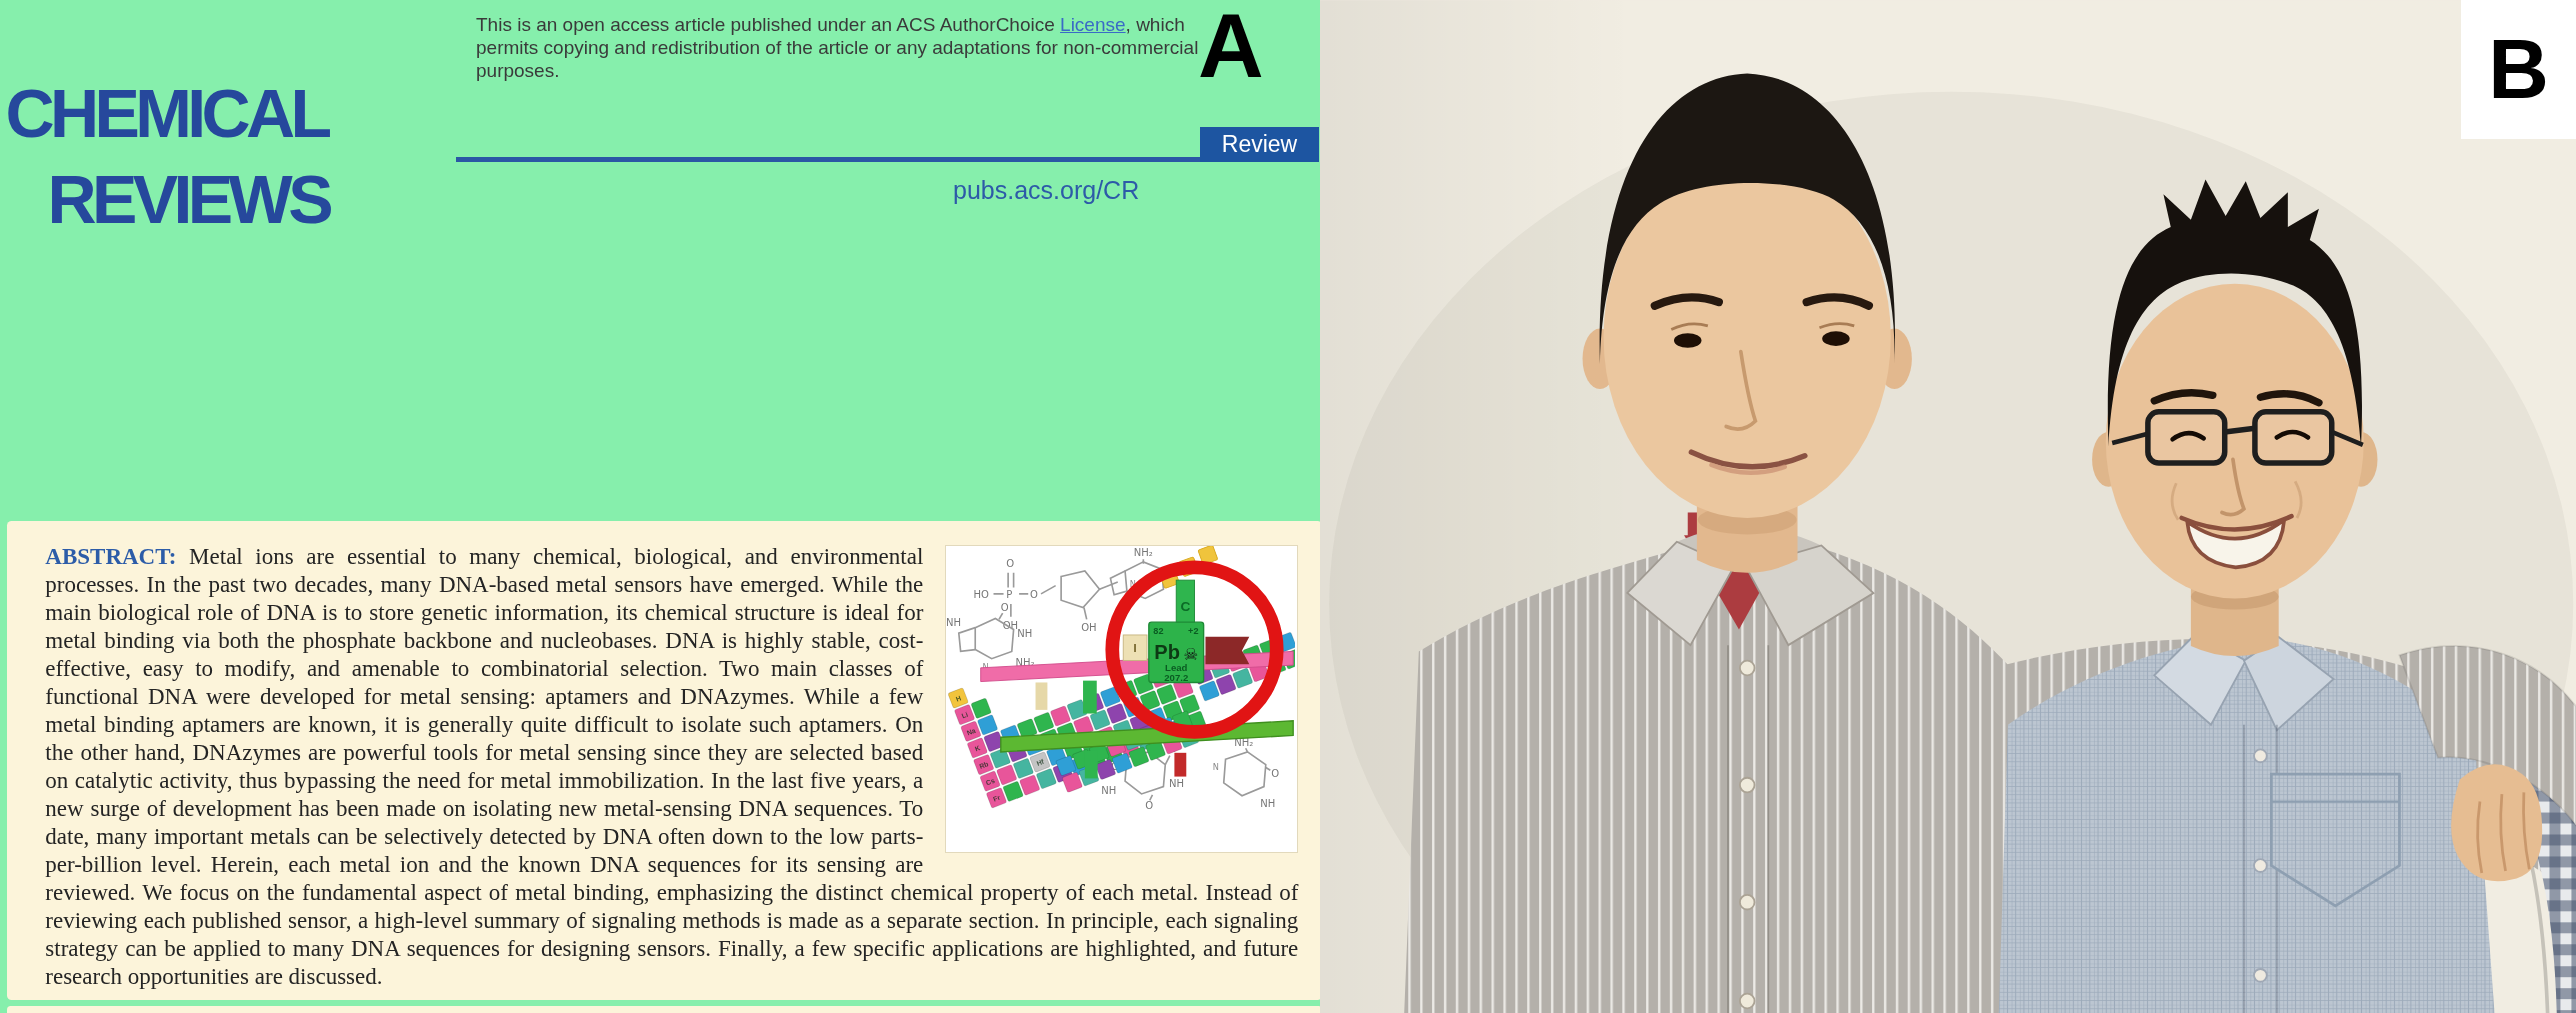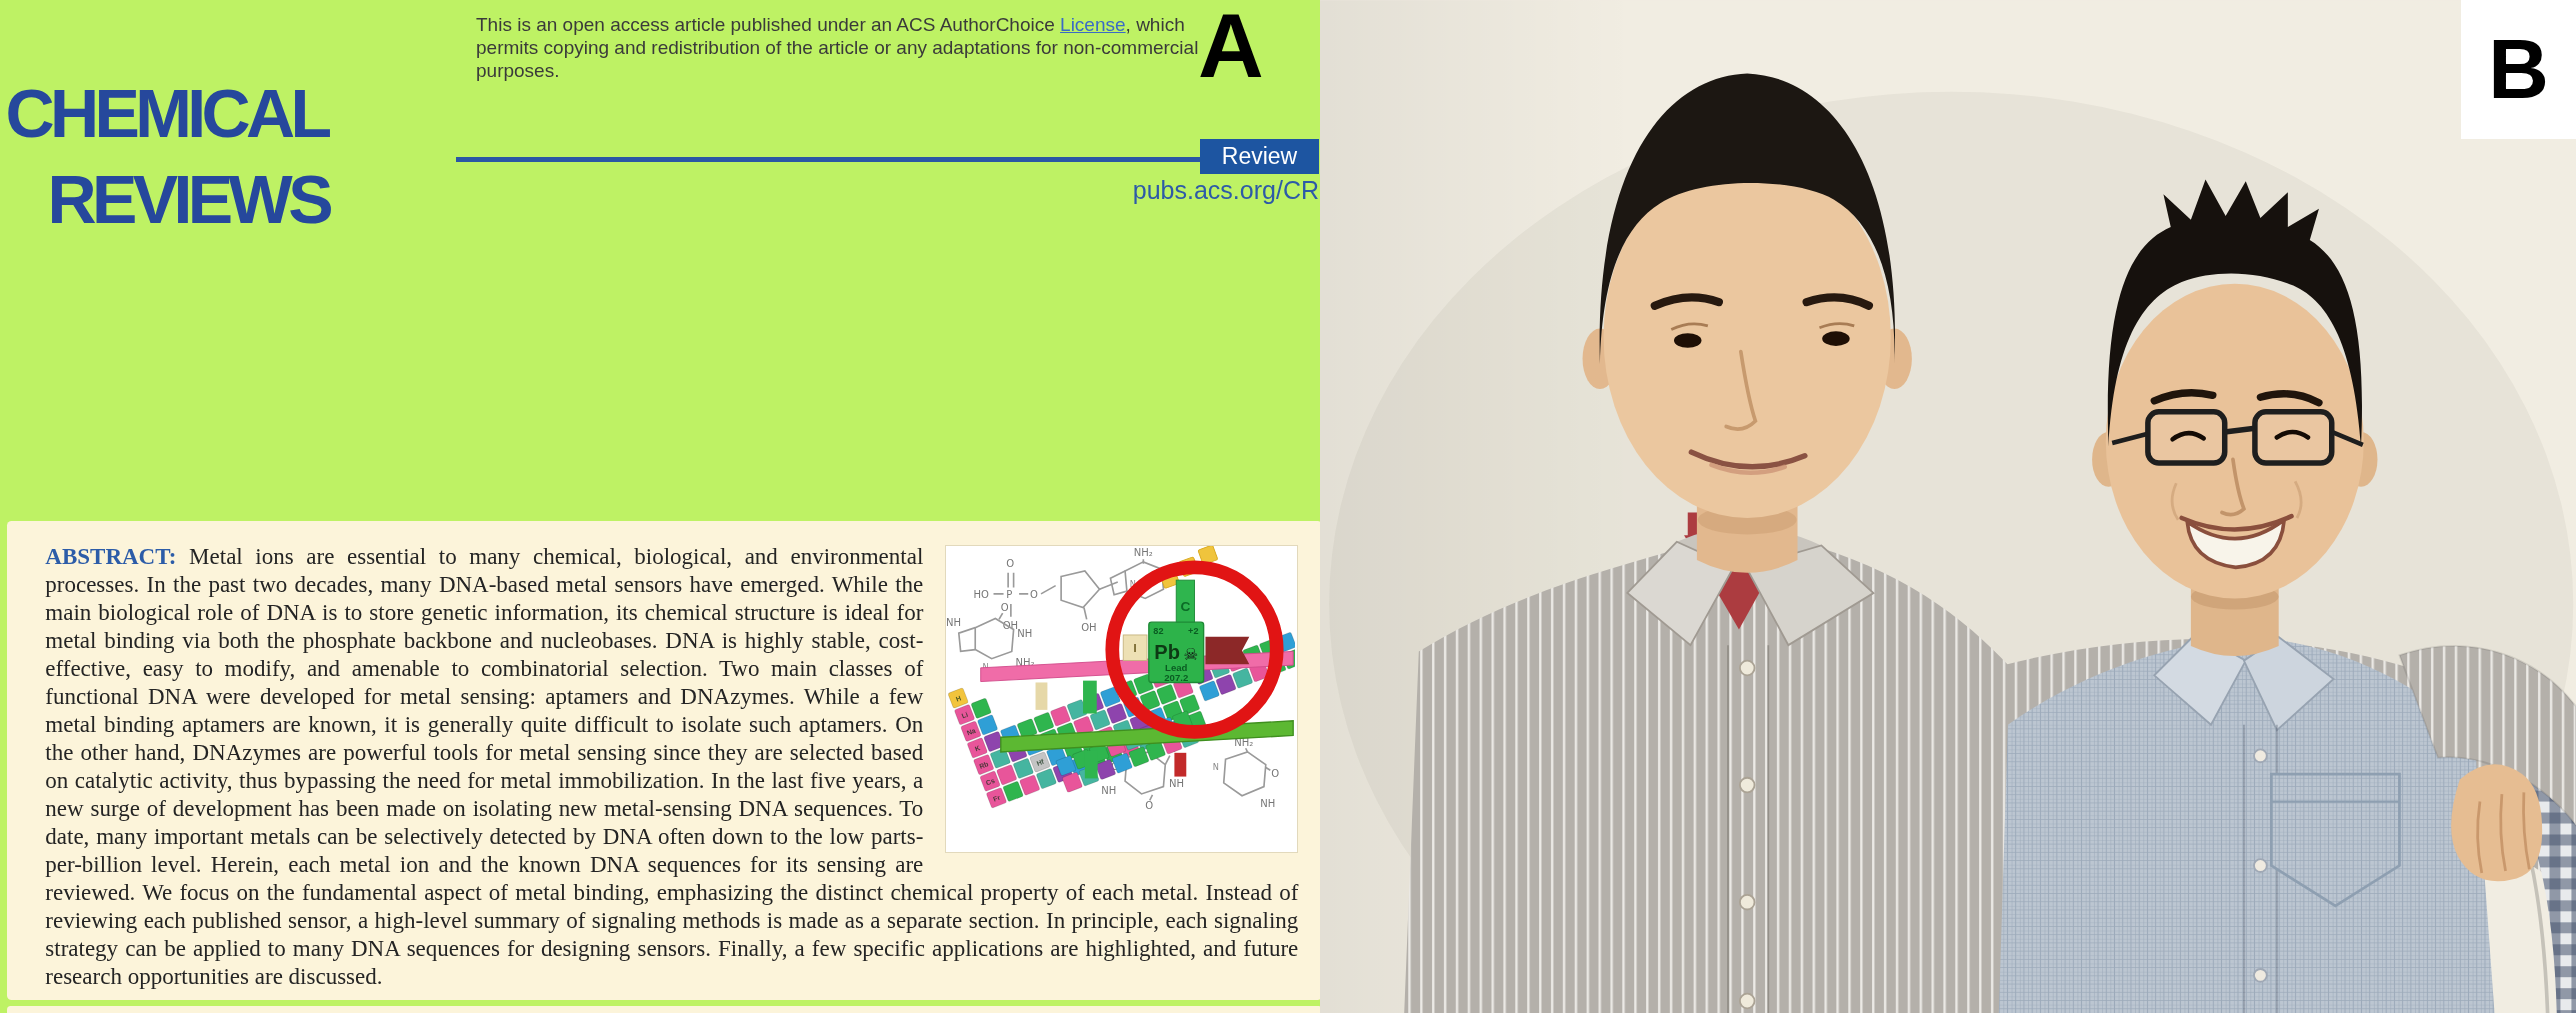--- a/index.html
+++ b/index.html
@@ -1,31 +1,31 @@
 <!DOCTYPE html>
 <html style="font-size:14.6px"><head>
 <meta charset="utf-8">
 <style>
   html,body{margin:0;padding:0;background:#888;}
   #app{position:relative;width:2576px;height:1014px;background:#fff;overflow:hidden;
        font-family:"Liberation Sans",sans-serif;}
 
   
-  .panel-a{position:absolute;left:0;top:0;width:1320px;height:1014px;background:#bef264;}
+  .panel-a{position:absolute;left:0;top:0;width:1320px;height:1014px;background:#86efac;}
   .notice{position:absolute;left:476px;top:12.8px;width:741px;font-size:19px;line-height:23px;
           color:#3a3a3a;}
   .notice a{color:#3A6BC6;text-decoration:underline;cursor:pointer;}
   .label-a{position:absolute;left:1198px;top:0px;font-size:91px;font-weight:700;color:#000;line-height:1;}
   .logo{position:absolute;left:5.5px;top:70px;color:#26489C;font-weight:700;font-size:68px;
         line-height:86px;letter-spacing:-4.6px;}
   .logo .l2{margin-left:42px;}
   .masthead-rule{position:absolute;left:456px;top:157px;width:745px;height:4.6px;background:#2A57A5;}
-  .badge{position:absolute;left:1200px;top:139px;width:119px;height:35px;background:#1D55A1;color:#fff;
+  .badge{position:absolute;left:1200px;top:127px;width:119px;height:35px;background:#1D55A1;color:#fff;
          font-size:23px;display:flex;align-items:center;justify-content:center;}
-  .site-url{position:absolute;left:953px;top:176px;width:366px;text-align:right;color:#2D5AA8;font-size:25px;}
+  .site-url{position:absolute;left:953px;top:176px;width:366px;text-align:left;color:#2D5AA8;font-size:25px;}
   .title{position:absolute;left:5.5px;top:269px;font-size:46px;font-weight:700;color:#0c0c0c;letter-spacing:-0.5px;}
   .authors{position:absolute;left:5.5px;top:340px;font-family:"Liberation Serif",serif;font-size:35px;color:#1c1c1c;}
   .authors .author{margin-right:14.6px;}
   .authors sup{font-size:21px;color:#3A6BC6;font-family:"DejaVu Serif",serif;}
   .authors .star{color:#3A6BC6;}
   .orcid{display:inline-block;width:27.4px;height:27.4px;border-radius:50%;background:#A6CE39;color:#fff;
          font-family:"Liberation Sans",sans-serif;font-size:13.7px;font-weight:700;text-align:center;
          line-height:27.4px;vertical-align:7.3px;margin-left:7.3px;}
   .affils{position:absolute;left:5.5px;top:404px;width:1308px;font-family:"Liberation Serif",serif;
           font-size:25.6px;line-height:36px;color:#1c1c1c;}

